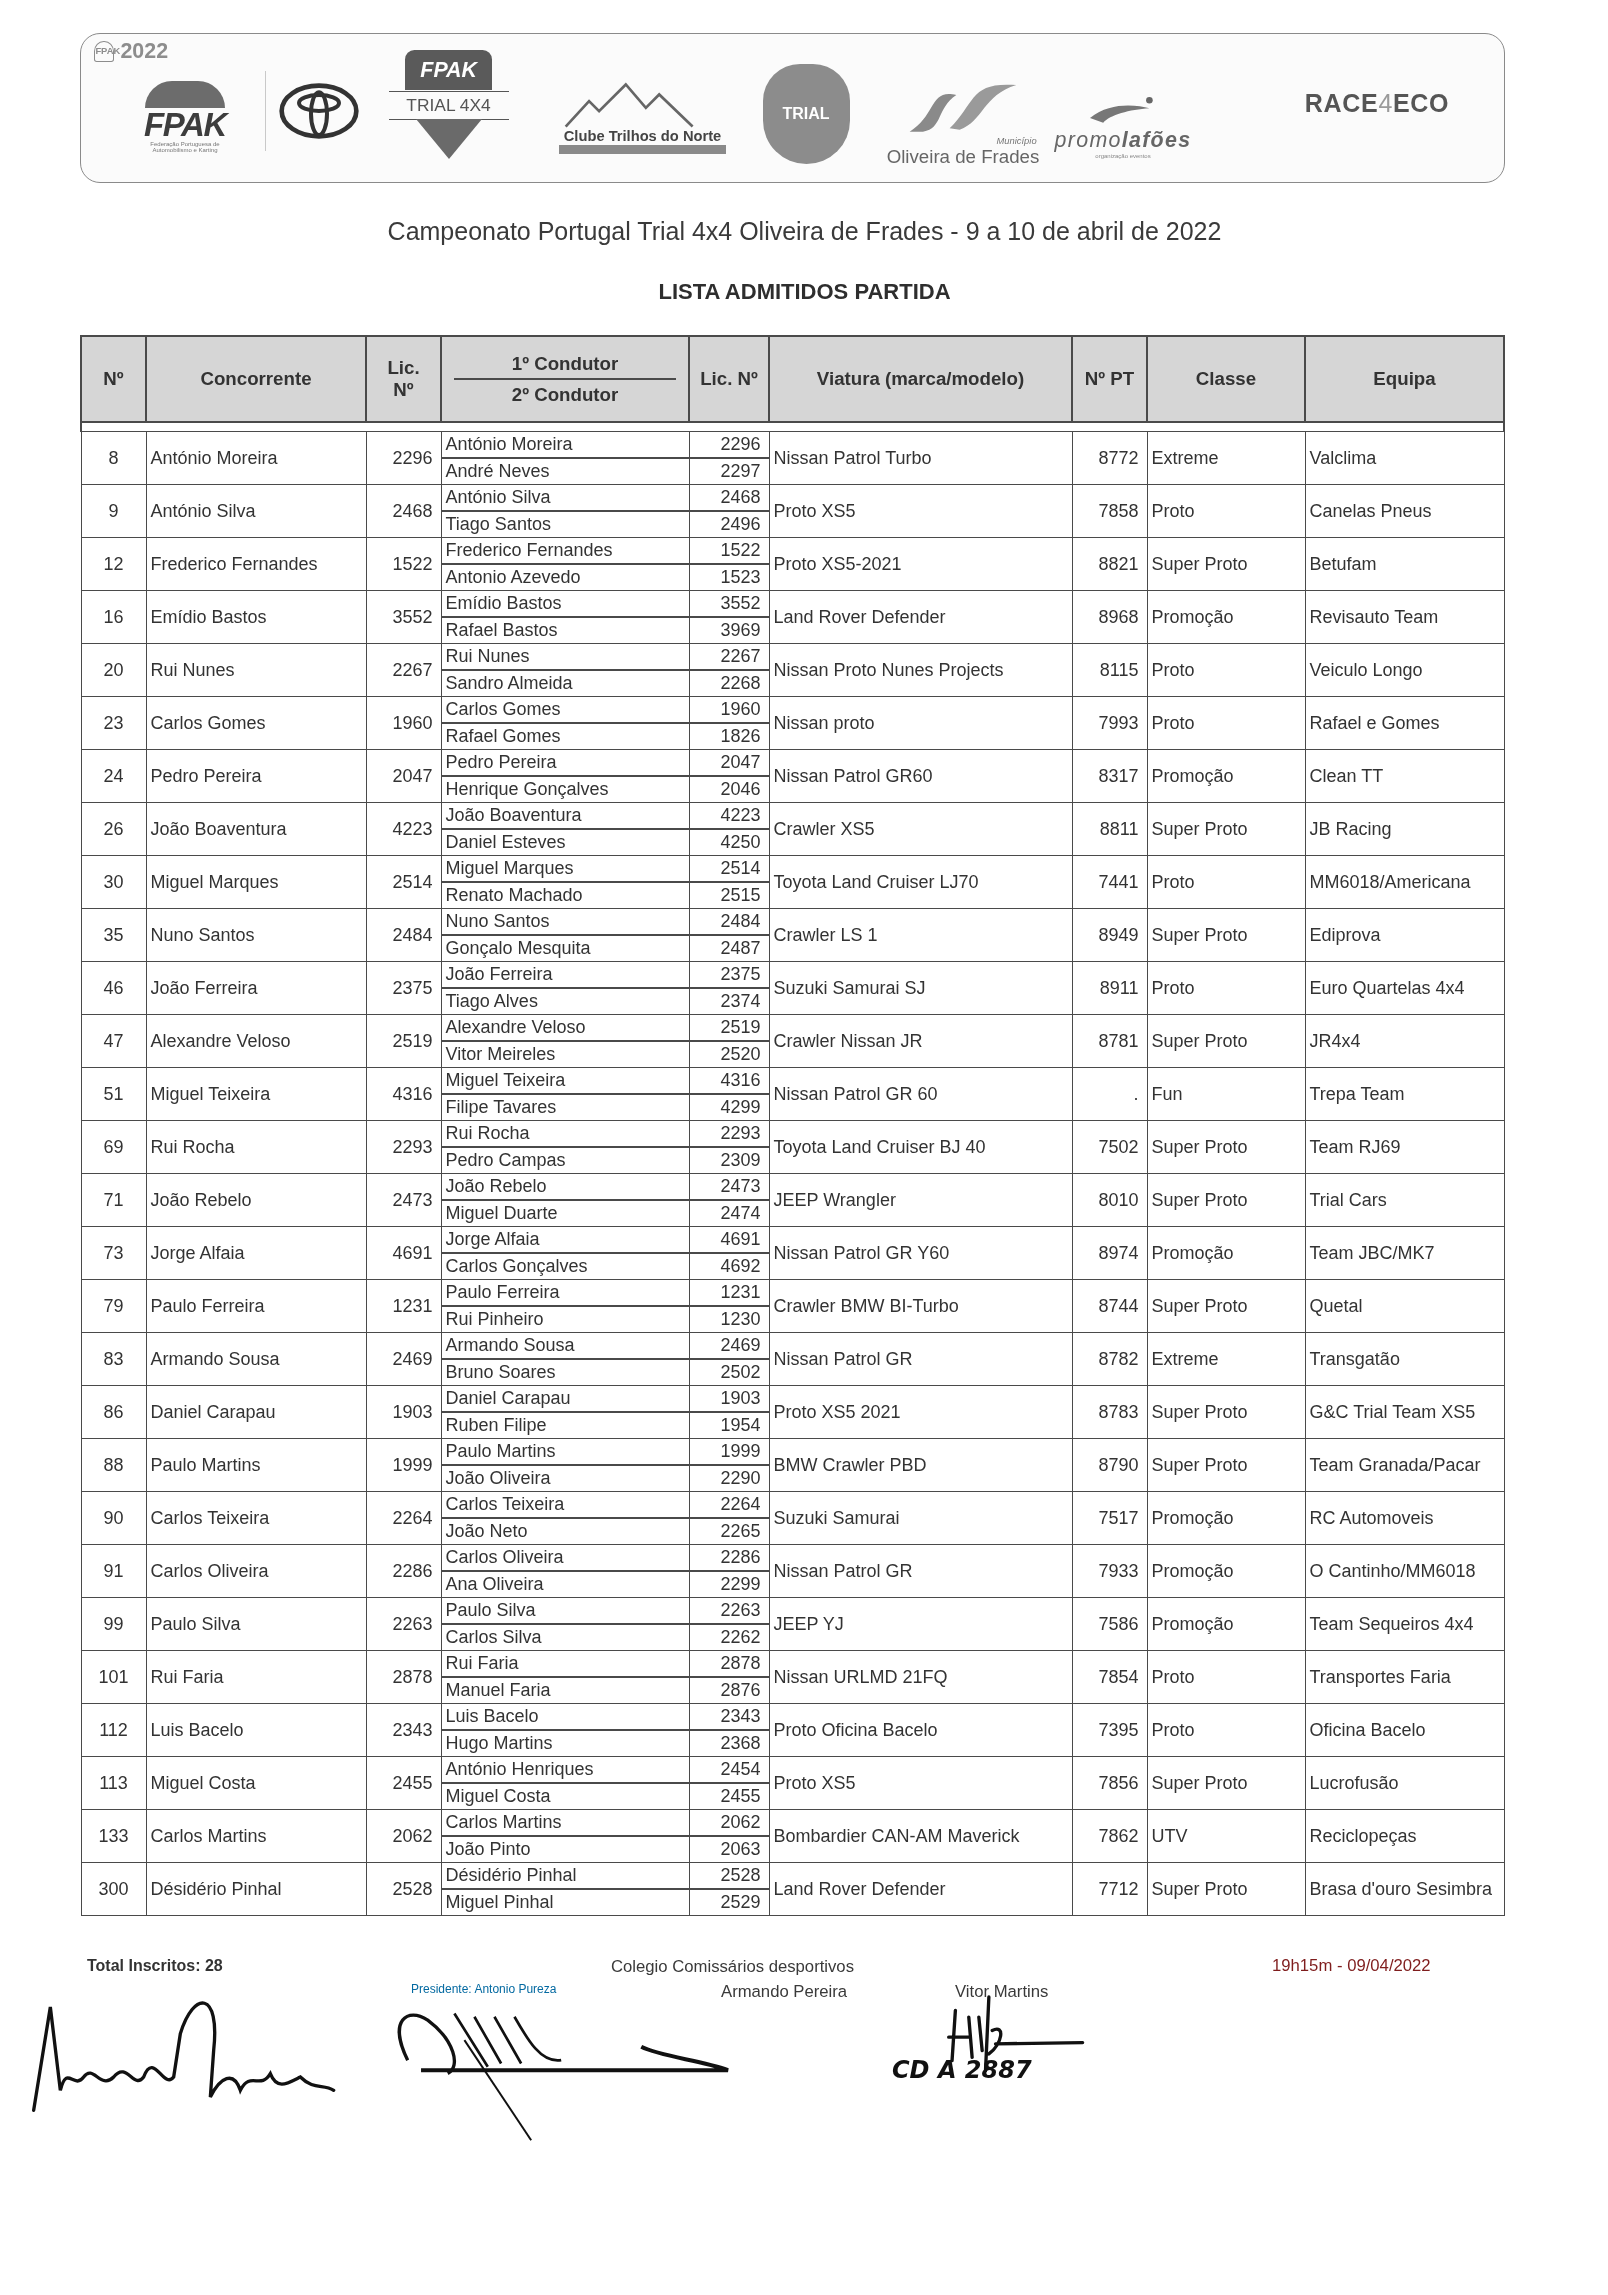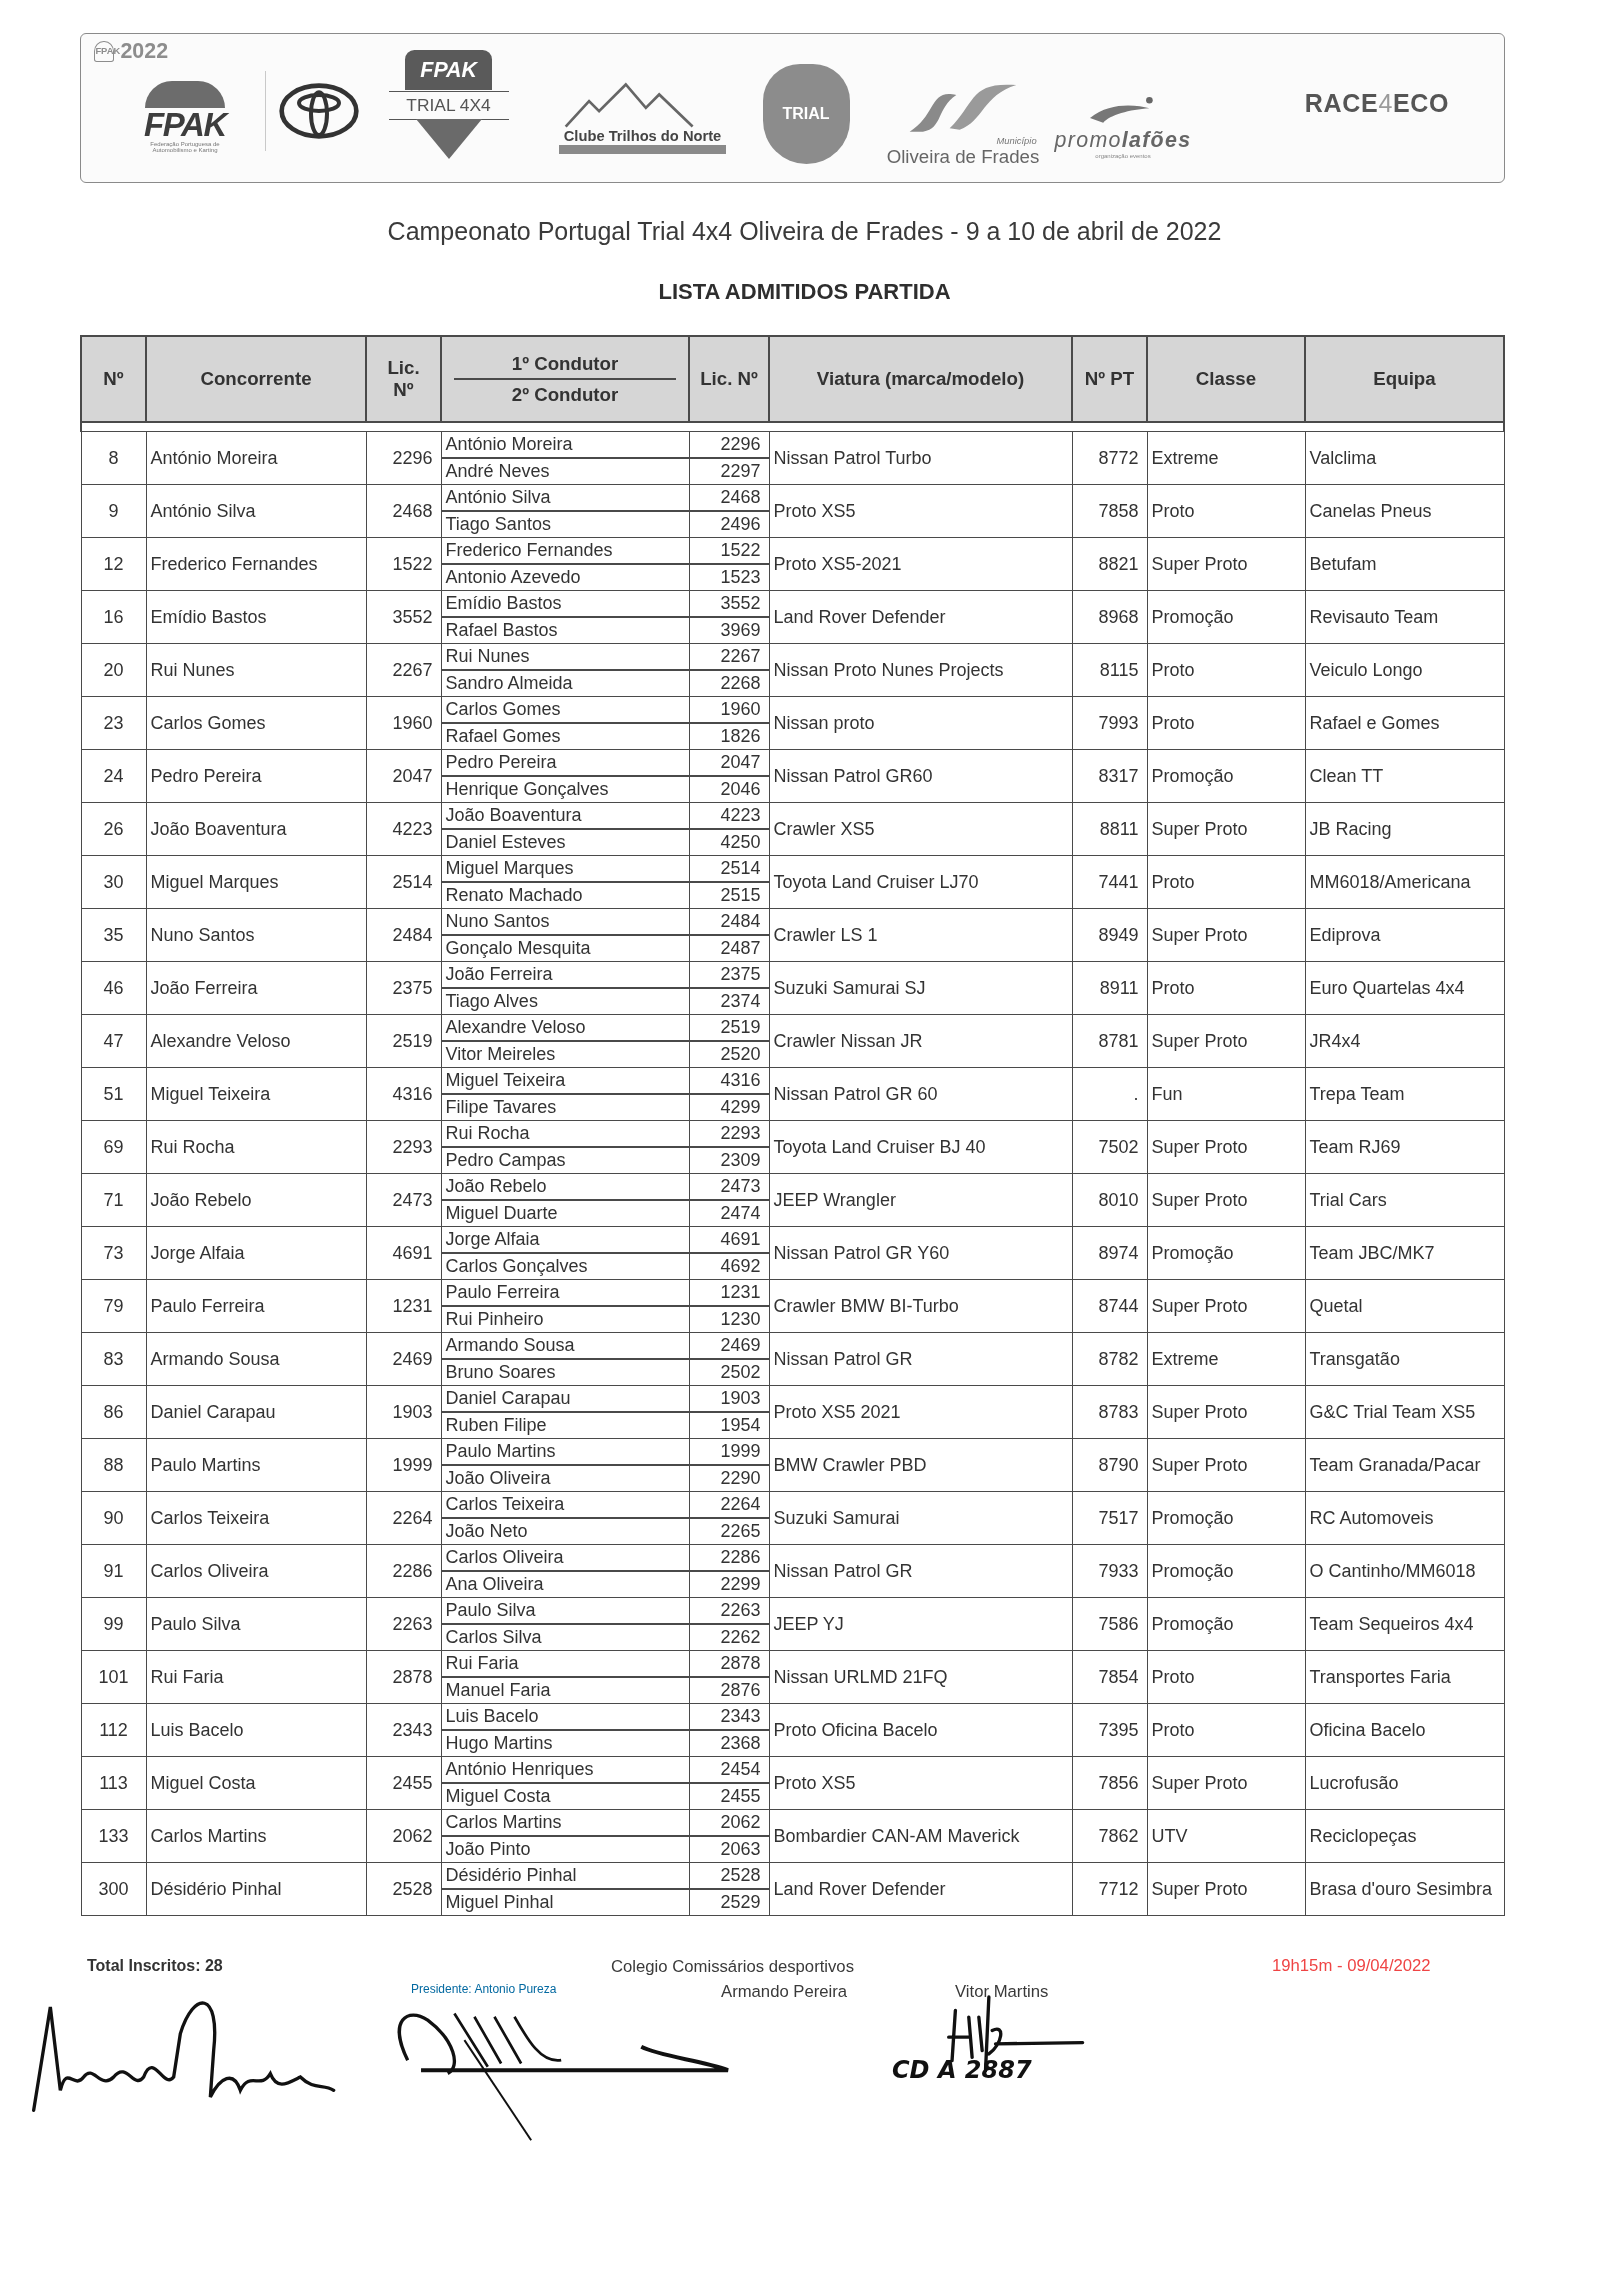--- a/index.html
+++ b/index.html
@@ -1,19 +1,19 @@
 <!DOCTYPE html>
 <html style="font-size:10.7px"><head>
 <meta charset="utf-8">
 <style>
   html, body { margin: 0; padding: 0; background: #ffffff; }
   body { width: 1609px; height: 2295px; position: relative; overflow: hidden;
          font-family: "Liberation Sans", sans-serif; color: #2b2b2b; }
   .sponsor-bar { position: absolute; left: 80px; top: 33px; width: 1423px; height: 148px;
-                 border: 1.3px solid #8a8a8a; border-radius: 6px; background: #fbfbfb; }
+                 border: 1.3px solid #8a8a8a; border-radius: 20px; background: #fbfbfb; }
   .year-mark { position: absolute; left: 13.4px; top: 5.3px; font-size: 21.4px; font-weight: bold; color: #8d8d8d; display: flex; align-items: center; gap: 6.7px; }
   .year-mark .mini { font-size: 9.4px; border: 1.3px solid #8d8d8d; border-radius: 50% 50% 2.7px 2.7px; width: 17.4px; height: 18.7px; text-align: center; line-height: 18.7px; }
   .logo { position: absolute; display: flex; flex-direction: column; align-items: center; justify-content: center; color: #4a4a4a; }
   .logo-fpak { left: 37px; top: 33px; width: 134px; height: 100px; }
   .logo-fpak .badge { width: 80px; height: 27px; background: #6c6c6c; border-radius: 40px 40px 0 0; }
   .logo-fpak .word { font-size: 33px; font-weight: bold; font-style: italic; color: #3d3d3d; letter-spacing: -1.3px; line-height: 33px; }
   .logo-fpak .sub { font-size: 6px; color: #777; text-align: center; width: 107px; }
   .sep { position: absolute; left: 184px; top: 37px; width: 0.7px; height: 80px; background: #c9c9c9; }
   .logo-toyota { left: 194px; top: 47px; width: 87px; height: 60px; }
   .logo-toyota svg { width: 80px; height: 56px; }
@@ -56,21 +56,21 @@
   .pair { display: flex; flex-direction: column; height: 52px; }
   .pair div { flex: 1; line-height: 25px; padding: 0 4px; white-space: nowrap; }
   .pair div:first-child { border-bottom: 2px solid #4a4a4a; }
   .lics .pair div { text-align: right; padding-right: 8px; }
 
   .footer-total { position: absolute; left: 87px; top: 1957px; font-size: 16px; font-weight: bold; color: #333; }
   .footer-college { position: absolute; left: 611px; top: 1957px; font-size: 16.7px; color: #3a3a3a; }
   .footer-president { position: absolute; left: 411px; top: 1982px; font-size: 12px; color: #0369a1; }
   .footer-commissioner1 { position: absolute; left: 721px; top: 1982px; font-size: 16.7px; color: #3a3a3a; }
   .footer-commissioner2 { position: absolute; left: 955px; top: 1982px; font-size: 16.7px; color: #3a3a3a; }
-  .footer-timestamp { position: absolute; left: 1272px; top: 1956px; font-size: 16.7px; color: #ef4444; }
+  .footer-timestamp { position: absolute; left: 1272px; top: 1956px; font-size: 16.7px; color: #7f1d1d; }
   .sig { position: absolute; }
   .sig svg { overflow: visible; }
   .sig-code { position: absolute; left: 892px; top: 2056px; font-size: 24px; font-weight: bold; font-style: italic; color: #111; font-family: "DejaVu Sans", sans-serif; }
 </style>
 </head>
 <body>
 
 <div class="sponsor-bar">
   <div class="year-mark">
     <span class="mini">FPAK</span>

